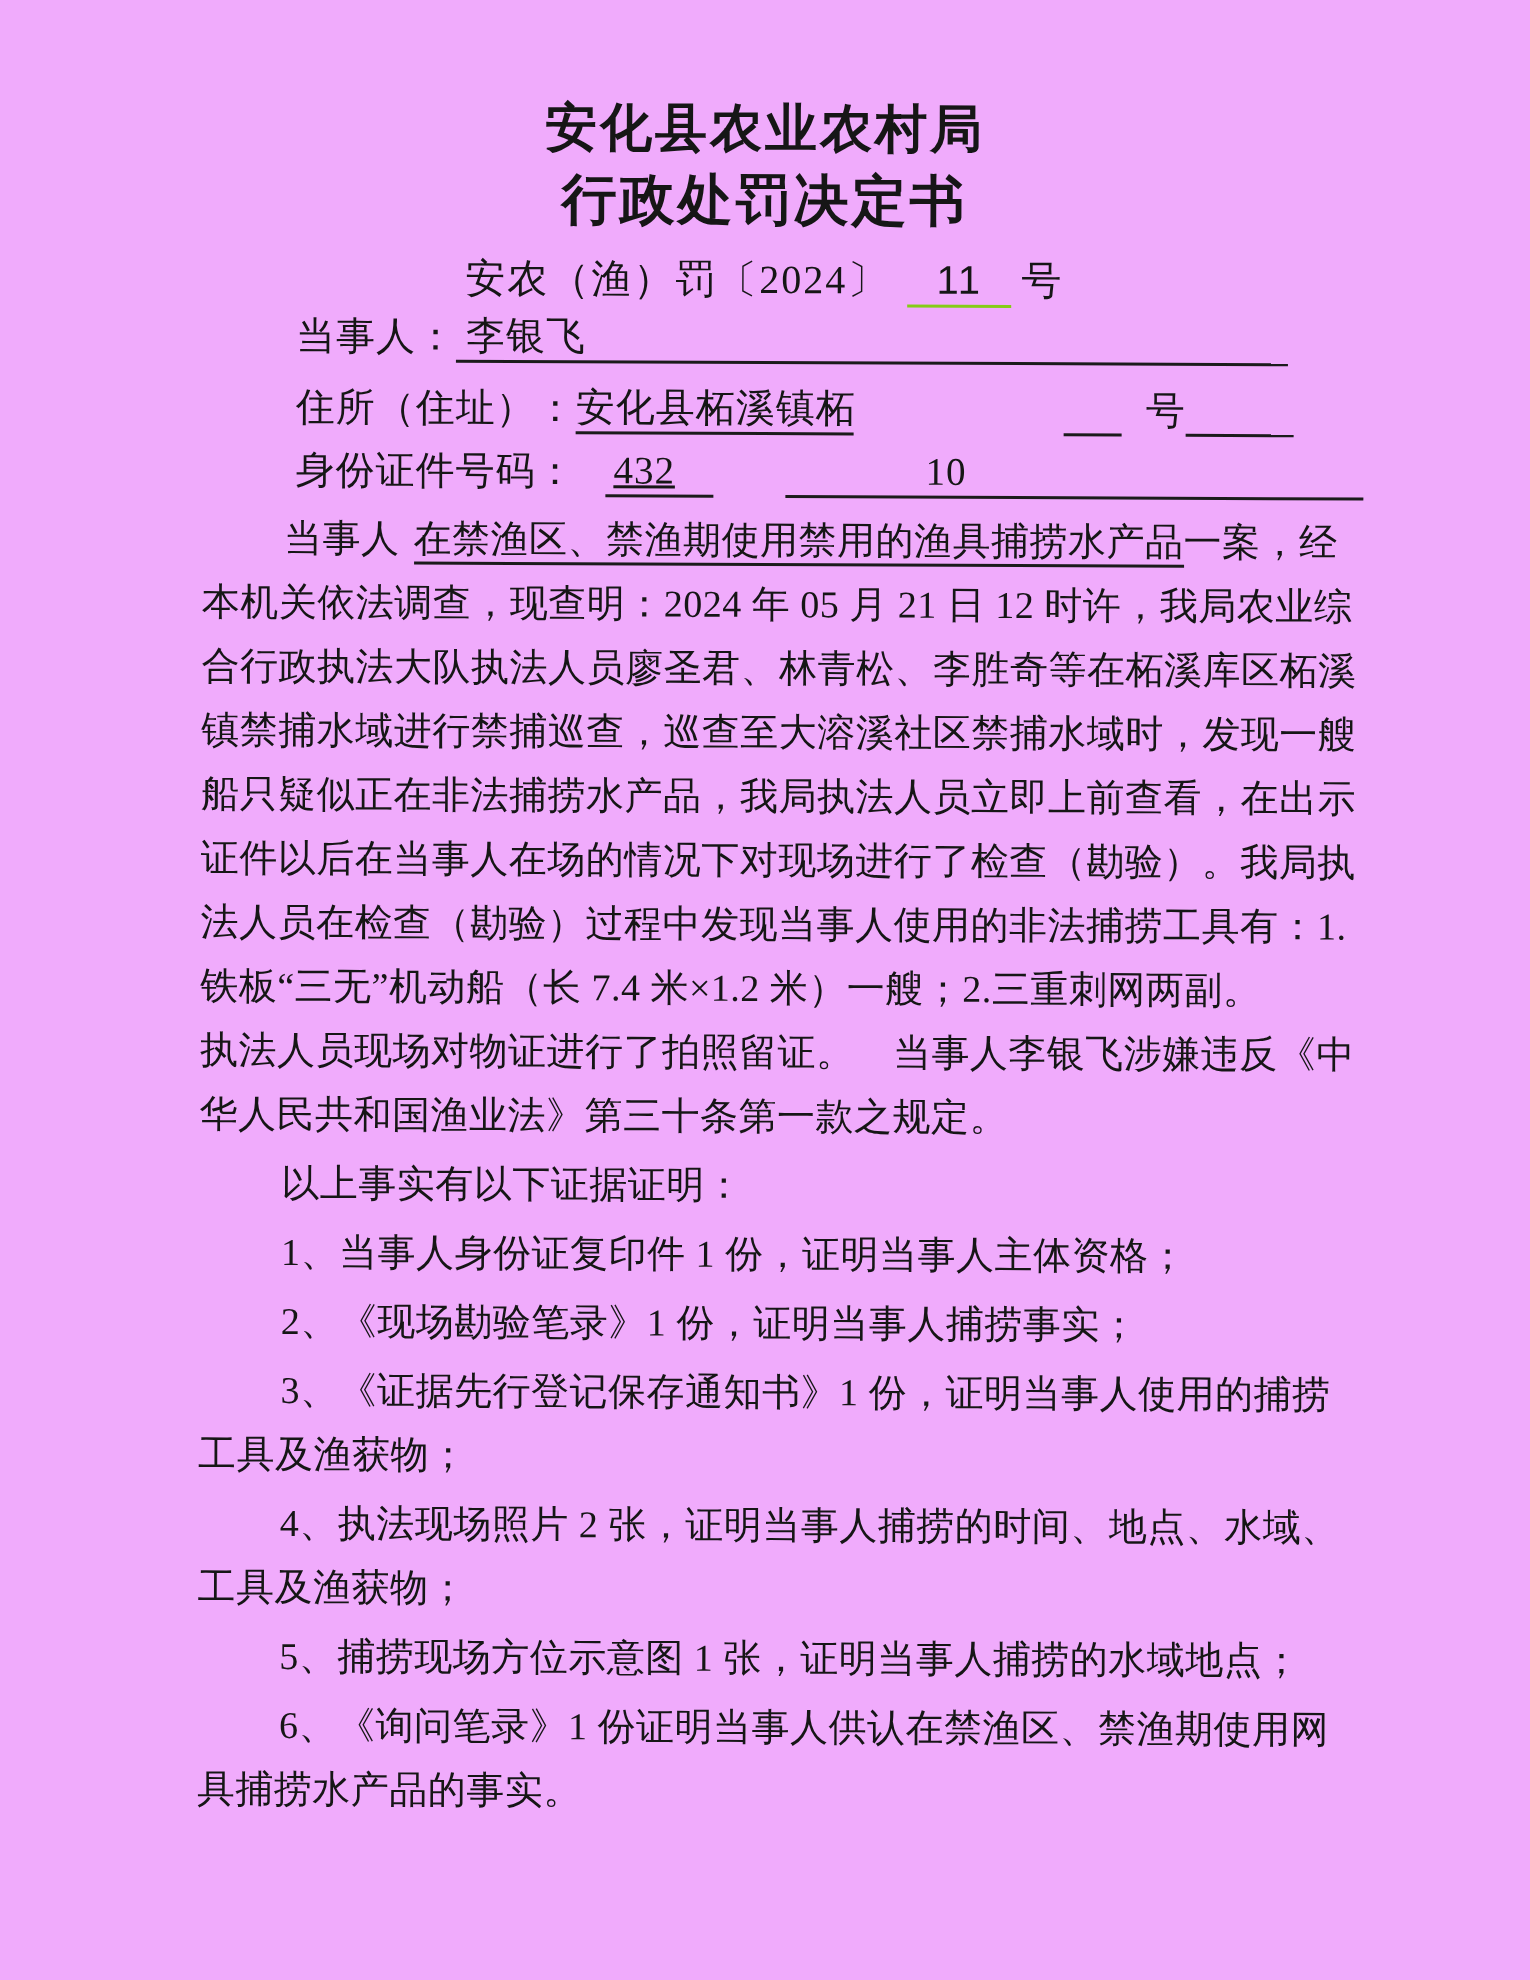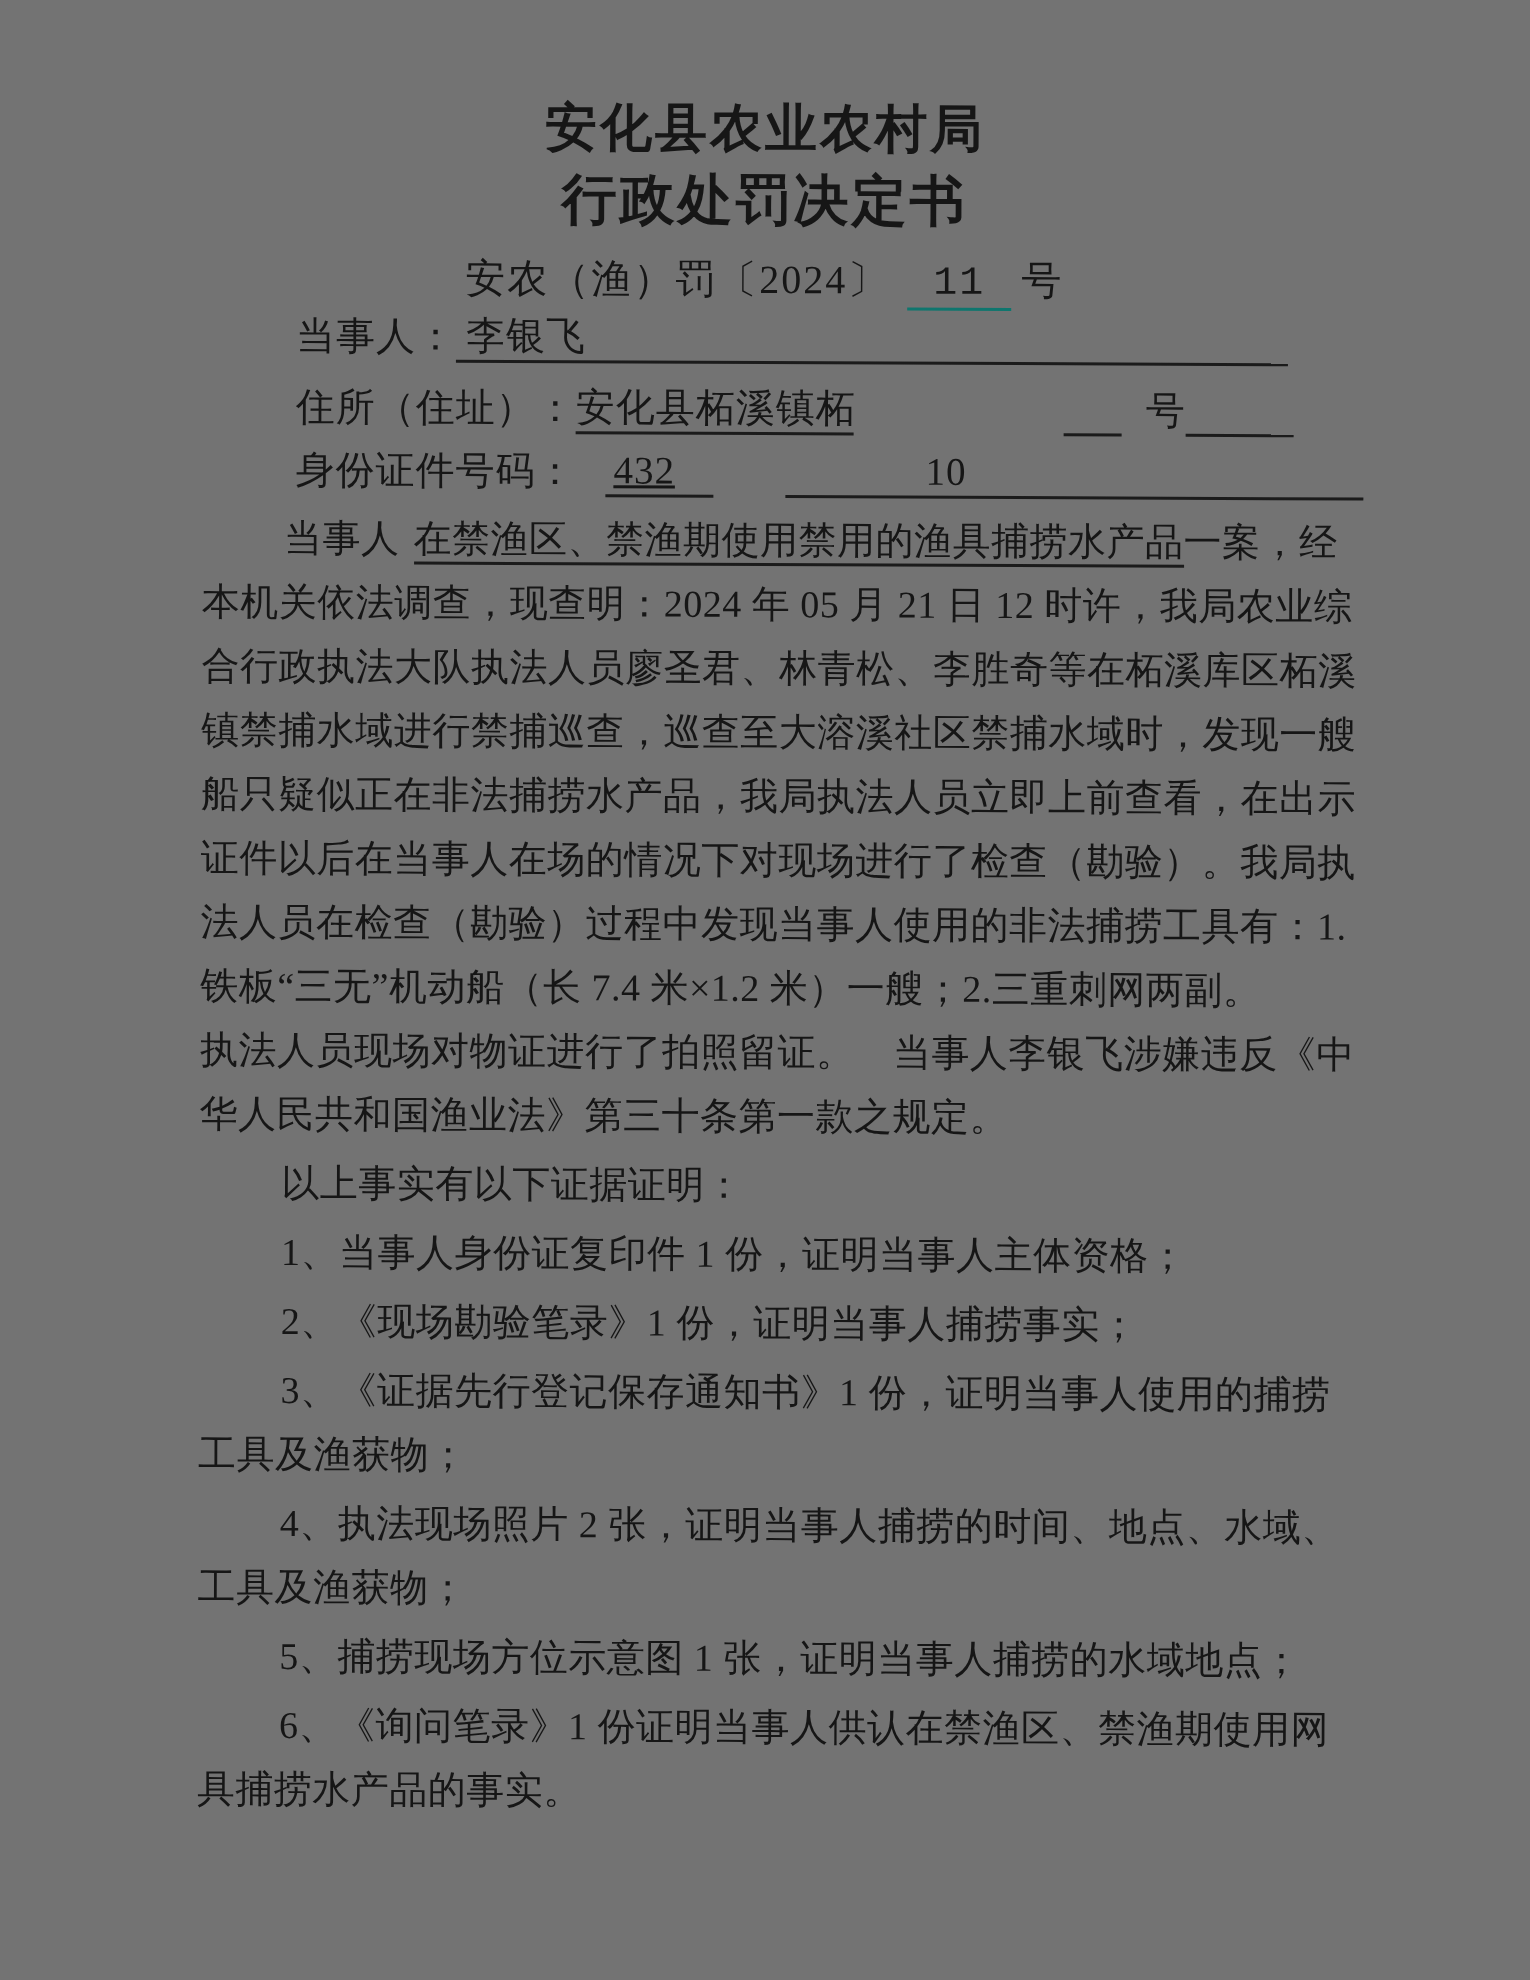--- a/index.html
+++ b/index.html
@@ -1,36 +1,36 @@
 <!DOCTYPE html>
 <html><head>
 <meta charset="utf-8">
 <style>
   html,body{margin:0;padding:0;background:#e8e8e8;}
   .page{
     position:relative;
     width:1530px;height:1980px;
     margin:0 auto;
-    background:#737373;
+    background:#f0abfc;
     overflow:hidden;
     font-family:"Liberation Serif","DejaVu Serif",serif;
     color:#161616;
   }
   .sheet{position:absolute;inset:0;transform:rotate(0.25deg);transform-origin:765px 120px;}
 
   .title1{position:absolute;top:94px;left:0;width:100%;text-align:center;
     font-size:52px;font-weight:bold;letter-spacing:3px;}
   .title2{position:absolute;top:164px;left:0;width:100%;text-align:center;
     font-size:55px;font-weight:bold;letter-spacing:3px;}
 
   .docno{position:absolute;top:252px;left:0;width:100%;text-align:center;
     font-size:40px;letter-spacing:2px;white-space:nowrap;}
   .docno .num{display:inline-block;min-width:92px;text-align:center;
-    border-bottom:3px solid #0f766e;padding:0 6px 2px 6px;margin:0 10px 12px 18px;
-    font-family:Liberation Mono, monospace;}
+    border-bottom:3px solid #84cc16;padding:0 6px 2px 6px;margin:0 10px 12px 18px;
+    font-family:Liberation Sans, sans-serif;}
 
   .field{position:absolute;left:297px;height:52px;line-height:52px;
     font-size:39px;white-space:nowrap;letter-spacing:1px;}
   .f-party{top:312px;}
   .f-addr{top:383px;}
   .f-id{top:446px;}
   .fline{display:inline-block;height:48px;line-height:48px;vertical-align:bottom;
     border-bottom:3px solid #1b1b1b;}
   .gap{display:inline-block;height:10px;}
 

